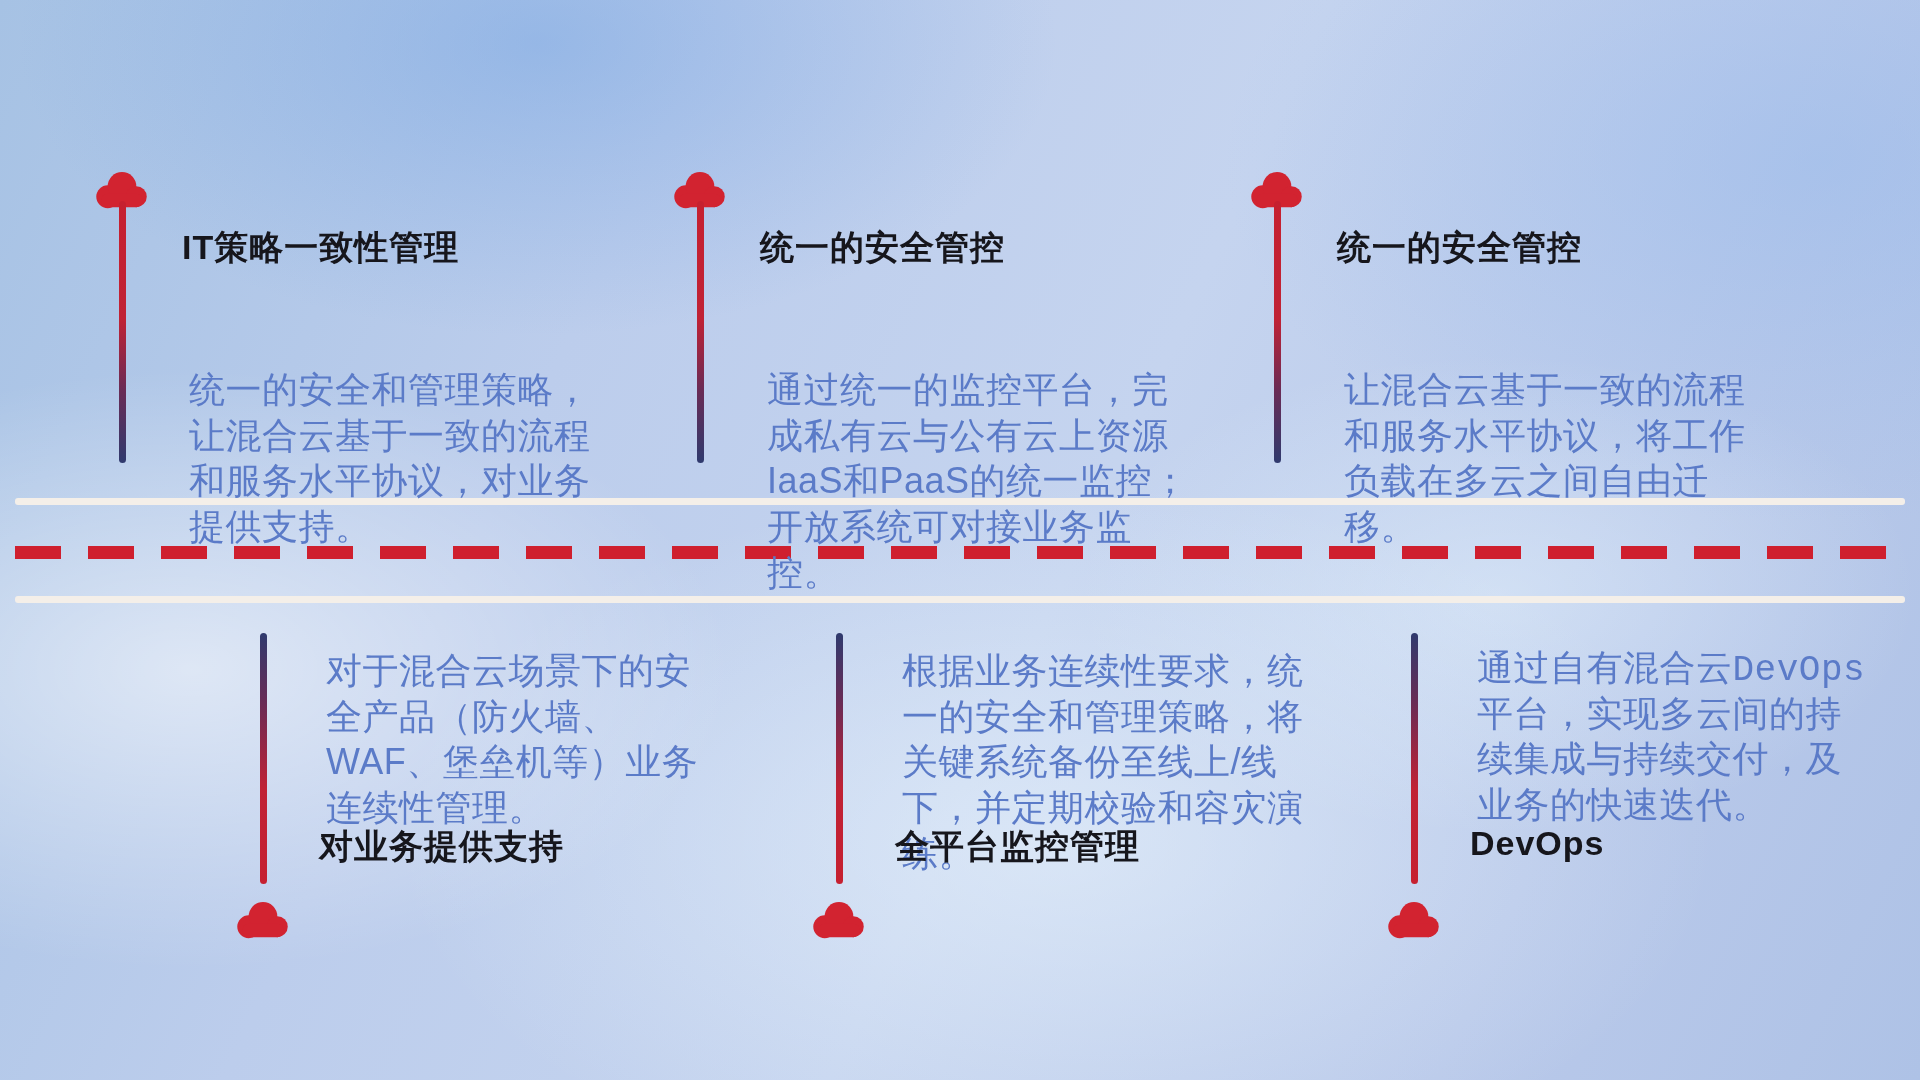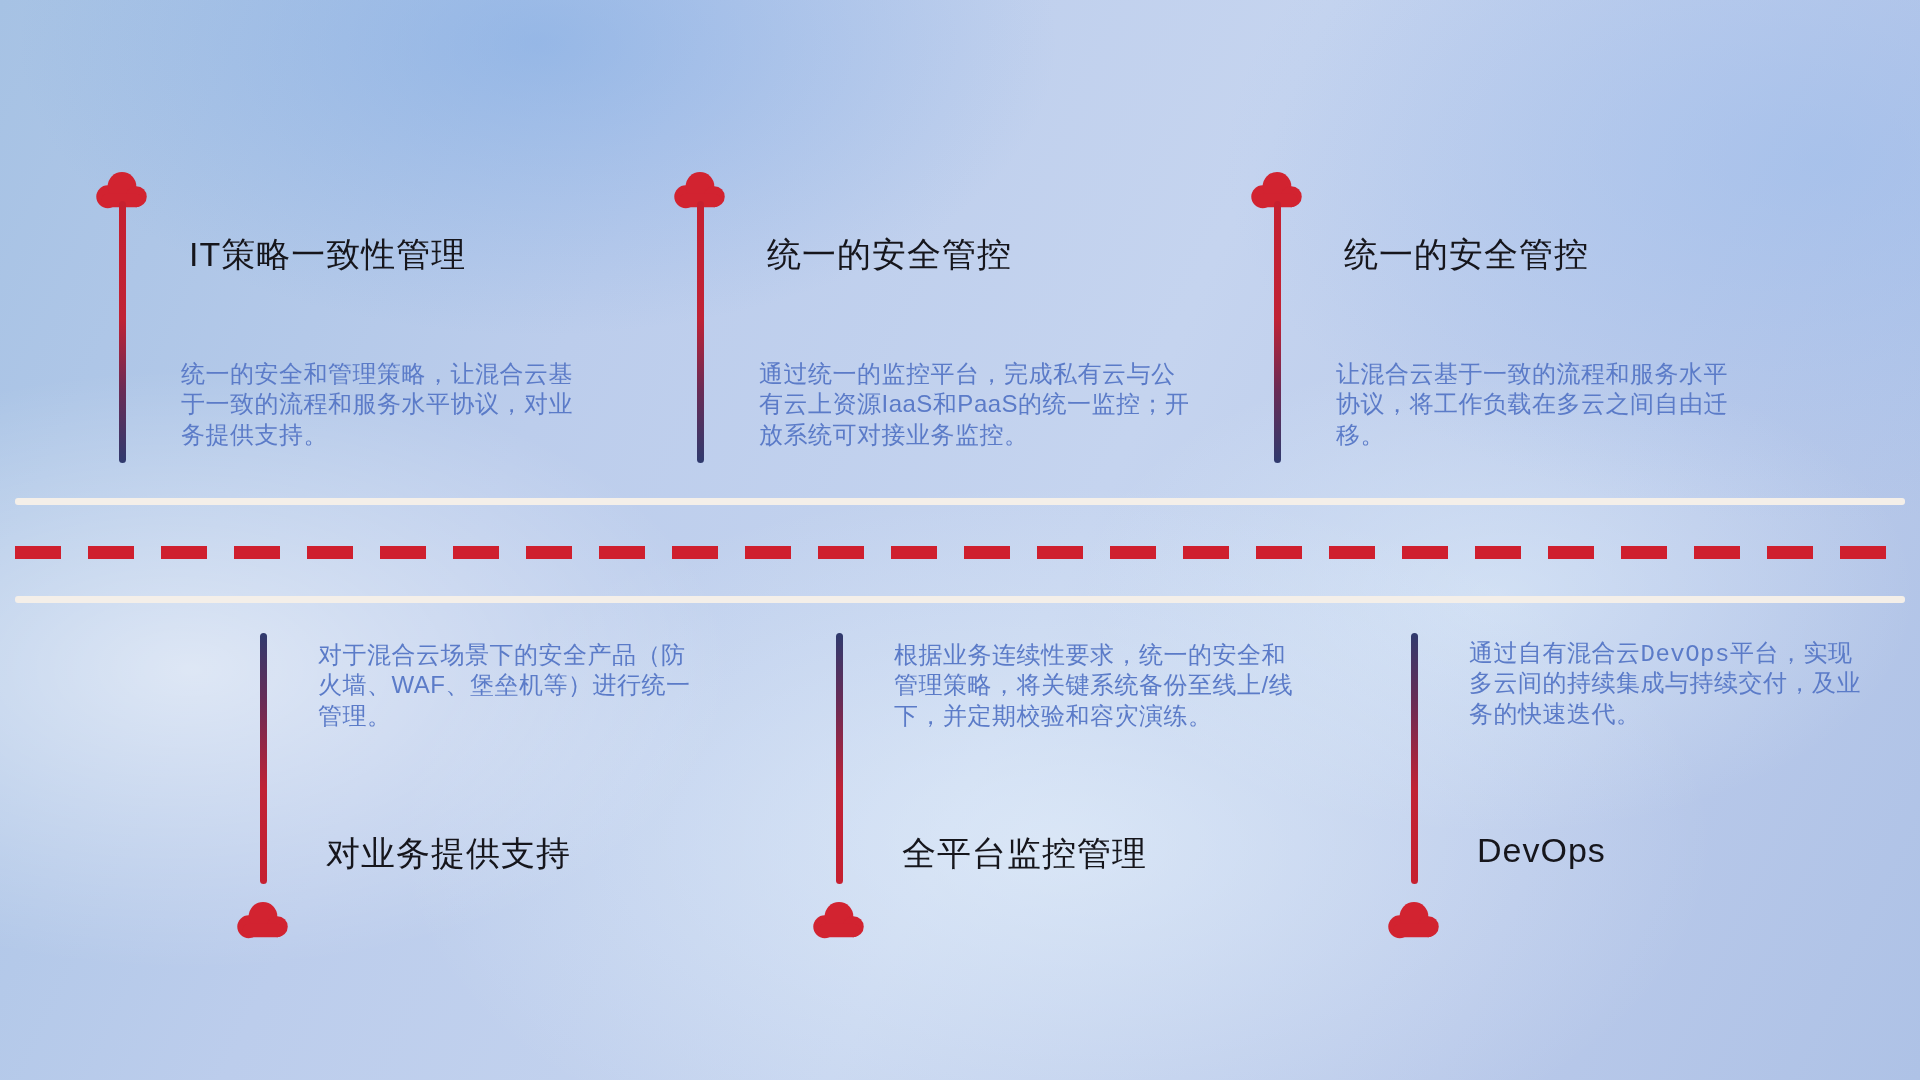--- a/index.html
+++ b/index.html
@@ -75,30 +75,30 @@
   .node-bottom .cloud { top: 268px; }
   .cloud svg { display: block; width: 58px; height: 40px; }
 
   .txt { position: absolute; }
   .node-top .txt-title { top: 53px;  left: 59px; }
   .node-top .txt-desc  { top: 188px; left: 59px; }
   .node-bottom .txt-desc  { top: 7px;   left: 55px; }
   .node-bottom .txt-title { top: 190px; left: 55px; }
 
   .title {
-    margin: 8px;
+    margin: 1px;
     font-size: 34px;
-    font-weight: 400;
+    font-weight: 700;
     color: #16161c;
     letter-spacing: 1px;
     white-space: nowrap;
   }
   .desc {
-    margin: 0;
-    font-size: 24px;
+    margin: 8px;
+    font-size: 36px;
     line-height: 1.27;
     color: #5b7bc8;
     letter-spacing: 0.5px;
   }
 </style>
 </head>
 <body>
 
 <div class="stage">
 
@@ -159,21 +159,21 @@
     <span class="cloud">
       <svg viewBox="0 0 60 42" aria-hidden="true">
           <g fill="#d22330">
         <circle cx="15" cy="27" r="12"></circle>
             <circle cx="30" cy="16" r="15"></circle>
             <circle cx="45" cy="27" r="11"></circle>
         <rect x="8" y="24" width="44" height="14" rx="7"></rect>
       </g>
         </svg>
     </span>
-    <p class="txt txt-desc desc" style="width:382px;">对于混合云场景下的安全产品（防火墙、WAF、堡垒机等）进行统一管理。</p>
+    <p class="txt txt-desc desc" style="width:382px;">对于混合云场景下的安全产品（防火墙、WAF、堡垒机等）业务连续性管理。</p>
     <h2 class="txt txt-title title">对业务提供支持</h2>
   </section>
 
   <section class="node node-bottom" style="left:839px; top:633px;">
     <span class="stem"></span>
     <span class="cloud">
       <svg viewBox="0 0 60 42" aria-hidden="true">
           <g fill="#d22330">
         <circle cx="15" cy="27" r="12"></circle>
             <circle cx="30" cy="16" r="15"></circle>

